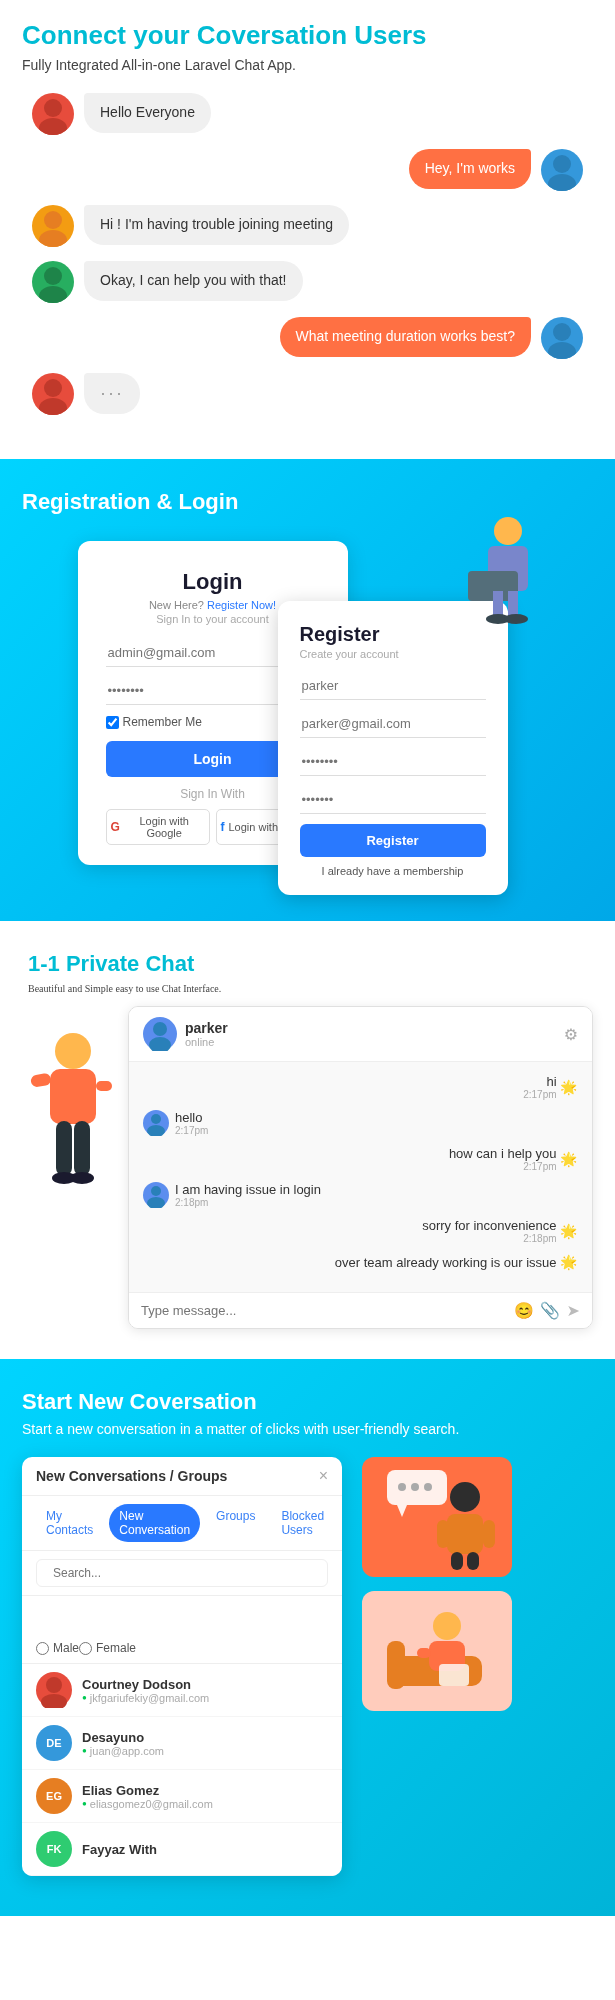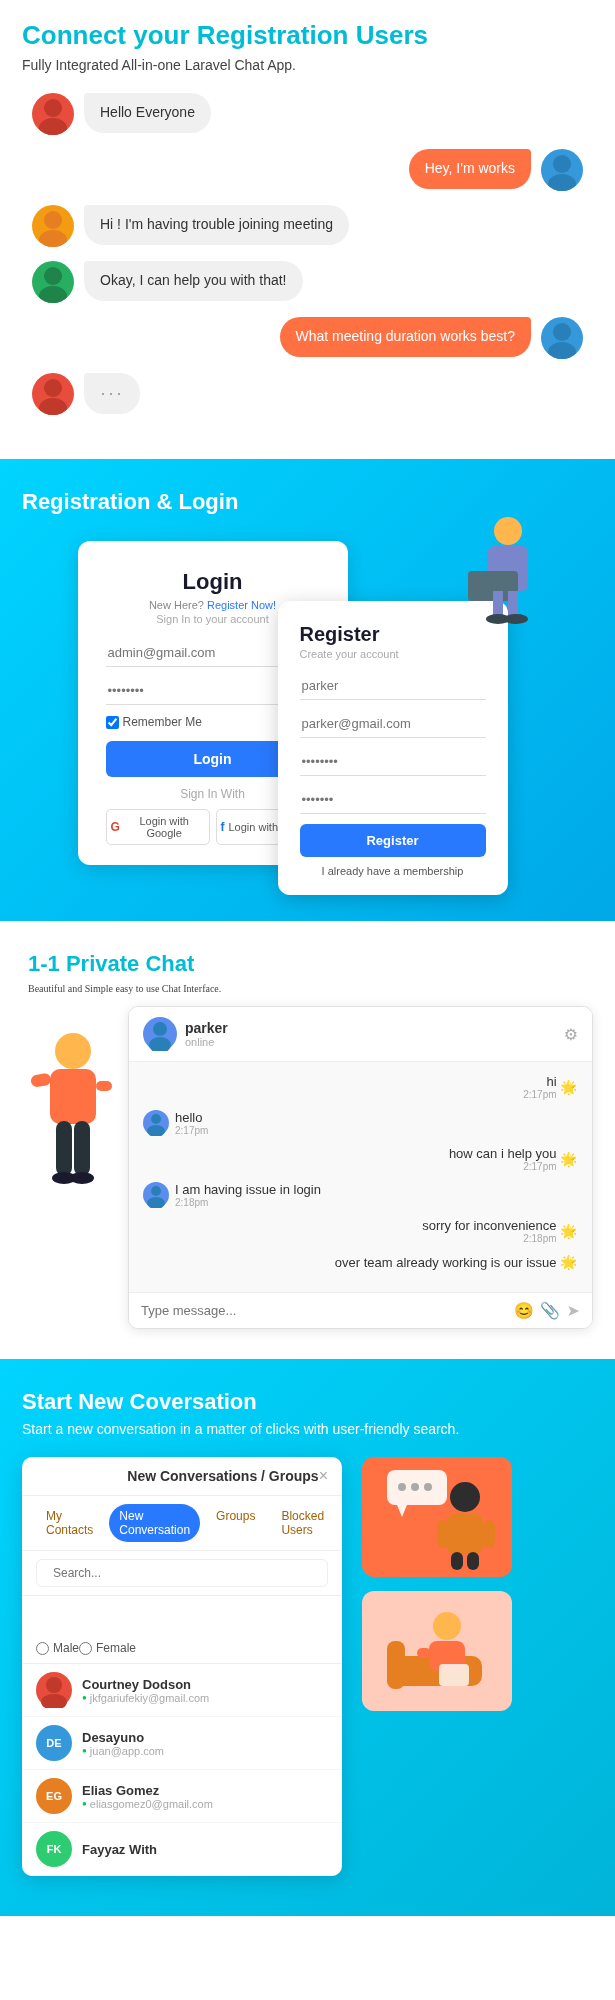--- a/index.html
+++ b/index.html
@@ -348,42 +348,42 @@
 
     .conv-modal {
       background: #fff;
       border-radius: 10px;
       width: 320px;
       box-shadow: 0 4px 20px rgba(0,0,0,0.15);
       overflow: hidden;
     }
     .conv-modal-header {
       display: flex;
-      justify-content: flex-end;
+      justify-content: space-between;
       align-items: center;
       padding: 10px 14px;
       border-bottom: 1px solid #eee;
     }
     .conv-modal-title { font-size: 14px; font-weight: 600; color: #333; }
     .conv-close { font-size: 16px; color: #aaa; cursor: pointer; }
 
     .conv-tabs {
       display: flex;
       padding: 8px 14px;
       gap: 6px;
       border-bottom: 1px solid #eee;
     }
     .conv-tab {
       padding: 5px 10px;
       border-radius: 20px;
       font-size: 12px;
       cursor: pointer;
     }
     .conv-tab.active { background: #2979ff; color: #fff; }
-    .conv-tab.inactive { background: transparent; color: #a16207; }
+    .conv-tab.inactive { background: transparent; color: #3b82f6; }
 
     .conv-search {
       padding: 8px 14px;
       border-bottom: 1px solid #eee;
     }
     .conv-search input {
       width: 100%;
       border: 1px solid #eee;
       border-radius: 6px;
       padding: 6px 16px;
@@ -446,21 +446,21 @@
     .conv-row {
       display: flex;
       gap: 10px;
       align-items: flex-start;
     }
   </style>
 </head>
 <body>
 
 <div class="hero-section">
-  <h1 class="hero-title">Connect your Registration Users</h1>
+  <h1 class="hero-title">Connect your Coversation Users</h1>
   <p class="hero-subtitle">Fully Integrated All-in-one Laravel Chat App.</p>
 
   <div class="chat-area">
 
     <div class="chat-row">
       <div class="avatar avatar-red">
         <svg width="42" height="42" viewBox="0 0 42 42">
             <circle cx="21" cy="15" r="9" fill="#c0392b"></circle>
             <ellipse cx="21" cy="35" rx="14" ry="10" fill="#c0392b"></ellipse>
           </svg>

